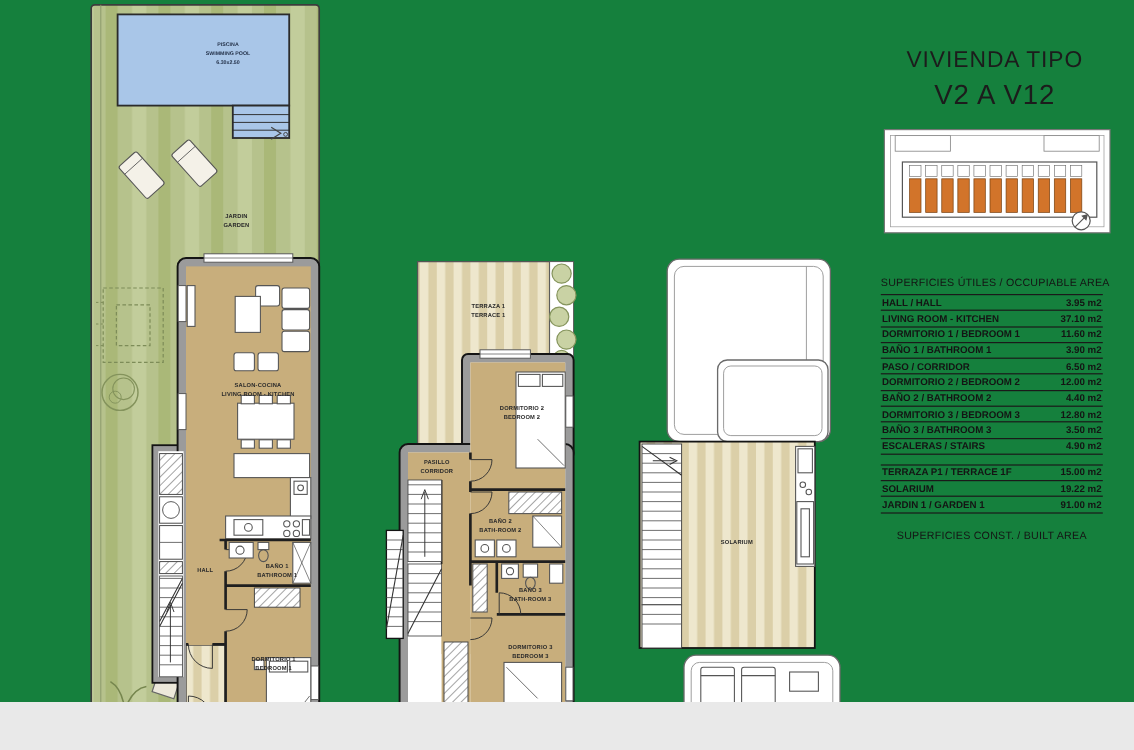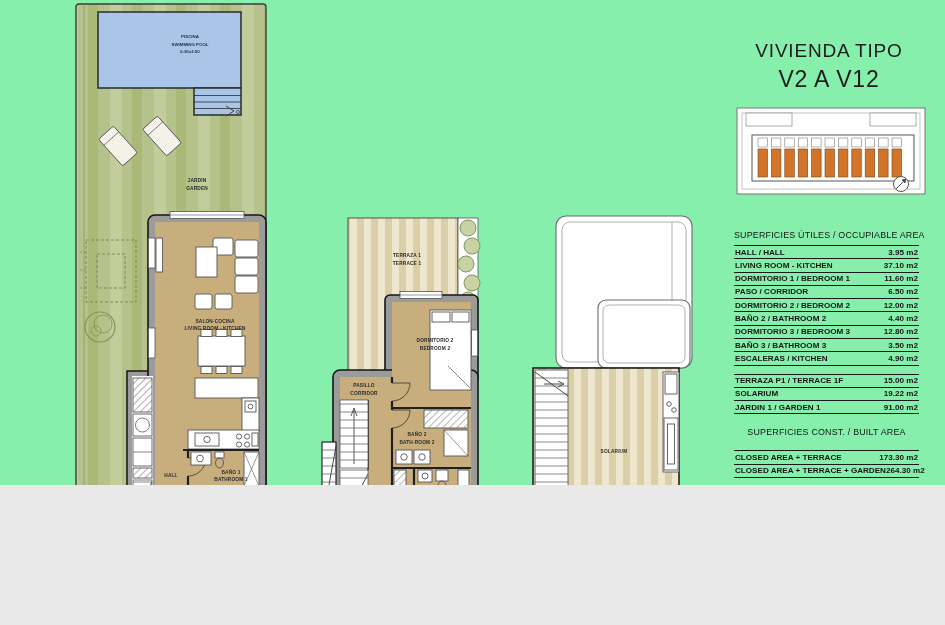--- a/index.html
+++ b/index.html
@@ -1,16 +1,16 @@
 <!DOCTYPE html>
 <html><head>
 <meta charset="utf-8">
 <style>
   html,body{margin:0;padding:0;background:#e9e9e9;}
-  .sheet{position:relative;width:945px;height:485px;background:#86efac;overflow:hidden;
+  .sheet{position:relative;width:945px;height:585px;background:#15803d;overflow:hidden;
          font-family:"Liberation Sans",sans-serif;outline:1px solid #bdbdbd;margin:0 auto;}
   .sheet svg{position:absolute;left:0;top:0;}
   .svg-lbl{font-family:"Liberation Sans",sans-serif;font-size:4.8px;font-weight:bold;fill:#2b2b2b;letter-spacing:.15px;}
   .svg-lbl-sm{font-family:"Liberation Sans",sans-serif;font-size:4.4px;font-weight:bold;fill:#24324a;}
   .title-block{position:absolute;left:733px;top:40px;width:192px;text-align:center;color:#1c1c1c;}
   .title-block .l1{font-size:19px;font-weight:500;letter-spacing:.8px;}
   .title-block .l2{font-size:23px;font-weight:500;letter-spacing:.8px;margin-top:4px;}
   .areas{position:absolute;left:734px;top:230px;width:185px;color:#141414;}
   .tbl-title{text-align:center;font-size:8.9px;font-weight:400;letter-spacing:.2px;margin-bottom:5px;white-space:nowrap;}
   .tbl{border-top:1.4px solid #1a1a1a;}
@@ -438,41 +438,45 @@
         </div>
       <div class="row">
           <span>LIVING ROOM - KITCHEN</span>
           <span class="val">37.10 m2</span>
         </div>
       <div class="row">
           <span>DORMITORIO 1 / BEDROOM 1</span>
           <span class="val">11.60 m2</span>
         </div>
       <div class="row">
+          <span>BAÑO 1 / BATHROOM 1</span>
+          <span class="val">3.90 m2</span>
+        </div>
+      <div class="row">
           <span>PASO / CORRIDOR</span>
           <span class="val">6.50 m2</span>
         </div>
       <div class="row">
           <span>DORMITORIO 2 / BEDROOM 2</span>
           <span class="val">12.00 m2</span>
         </div>
       <div class="row">
           <span>BAÑO 2 / BATHROOM 2</span>
           <span class="val">4.40 m2</span>
         </div>
       <div class="row">
           <span>DORMITORIO 3 / BEDROOM 3</span>
           <span class="val">12.80 m2</span>
         </div>
       <div class="row">
           <span>BAÑO 3 / BATHROOM 3</span>
           <span class="val">3.50 m2</span>
         </div>
       <div class="row">
-          <span>ESCALERAS / KITCHEN</span>
+          <span>ESCALERAS / STAIRS</span>
           <span class="val">4.90 m2</span>
         </div>
     </div>
 
     <div class="gap8"></div>
 
     <div class="tbl">
       <div class="row">
           <span>TERRAZA P1 / TERRACE 1F</span>
           <span class="val">15.00 m2</span>
@@ -487,25 +491,15 @@
         </div>
     </div>
 
     <div class="gap13"></div>
 
     <div class="tbl-title">SUPERFICIES  CONST. / BUILT AREA</div>
 
 
     <div class="gap8"></div>
 
-    <div class="tbl">
-      <div class="row">
-          <span>CLOSED AREA + TERRACE</span>
-          <span class="val">173.30 m2</span>
-        </div>
-      <div class="row">
-          <span>CLOSED AREA + TERRACE + GARDEN</span>
-          <span class="val">264.30 m2</span>
-        </div>
-    </div>
   </div>
 
 </div>
 
 </body></html>

